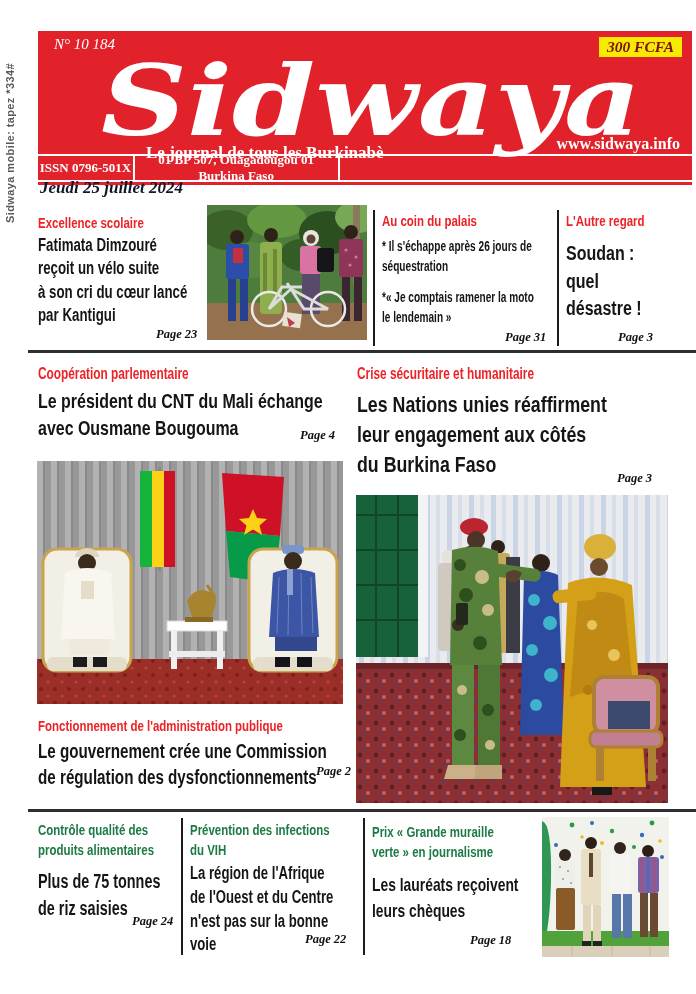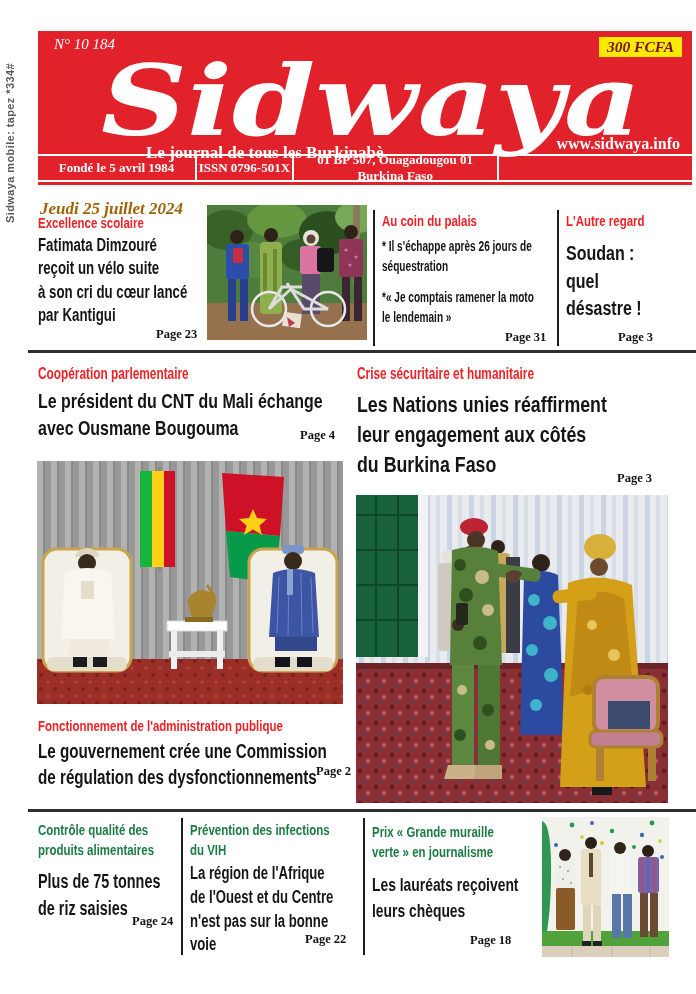--- a/index.html
+++ b/index.html
@@ -31,28 +31,28 @@
     text-align:center;height:100%;display:flex;align-items:center;justify-content:center;}
   .infobar .c1{flex:0 0 24%;border-right:2px solid #fff;}
   .infobar .c2{flex:0 0 14.5%;border-right:2px solid #fff;}
   .infobar .c3{flex:0 0 31%;border-right:2px solid #fff;}
   .infobar .c4{flex:1;}
   
   .vertical-strip{position:absolute;left:4px;top:28px;height:195px;
     writing-mode:vertical-rl;transform:rotate(180deg);
     color:#5a5a5a;font-size:11px;font-weight:bold;letter-spacing:.4px;}
   
-  .dateline{position:absolute;left:40px;top:199px;color:#a16207;
+  .dateline{position:absolute;left:40px;top:178px;color:#0f172a;
     font-family:"Liberation Serif",serif;font-style:italic;font-weight:bold;font-size:17px;}
   .kicker{position:absolute;font-weight:bold;font-size:15.5px;line-height:1.28;
     color:var(--kred);transform:scaleX(.74);transform-origin:0 0;white-space:pre-line;}
   .kicker.green{color:var(--green);}
   .headline{position:absolute;font-weight:bold;color:var(--ink);
     transform-origin:0 0;white-space:pre-line;}
-  .pagenum{position:absolute;font-family:"Liberation Serif",serif;
+  .pagenum{position:absolute;font-family:"Liberation Serif",serif;font-style:italic;
     font-weight:bold;font-size:12.5px;color:#111;}
   .items{position:absolute;font-weight:bold;color:var(--ink);font-size:14px;line-height:1.42;
     transform:scaleX(.72);transform-origin:0 0;white-space:pre-line;}
   .hline{position:absolute;height:3px;background:#2e2e2e;}
   .vline{position:absolute;width:2px;background:#1c1c1c;}
   .photo{position:absolute;display:block;}
 </style>
 </head>
 <body>
 
@@ -62,21 +62,20 @@
 
   <div class="masthead">
     <div class="edition">N° 10 184</div>
     <div class="price">300 FCFA</div>
     <svg class="logo-svg" width="560" height="112">
       <text x="8" y="90" font-family="DejaVu Serif, serif" font-style="italic" font-weight="bold" font-size="98" fill="#ffffff" textLength="540" lengthAdjust="spacingAndGlyphs">Sidwaya</text>
     </svg>
     <div class="tagline">Le journal de tous les Burkinabè</div>
     <div class="website">www.sidwaya.info</div>
     <div class="infobar">
-      <div class="cell c1">Fondé le 5 avril 1984</div>
       <div class="cell c2">ISSN 0796-501X</div>
       <div class="cell c3">01 BP 507, Ouagadougou 01 Burkina Faso</div>
     </div>
   </div>
 
   <div class="dateline">Jeudi 25 juillet 2024</div>
 
   <div class="kicker" style="left:38px;top:213px;">Excellence scolaire</div>
   <div class="headline" style="left:38px;top:234px;font-size:17.5px;line-height:1.34;transform:scaleX(.76);">Fatimata Dimzouré
 reçoit un vélo suite

